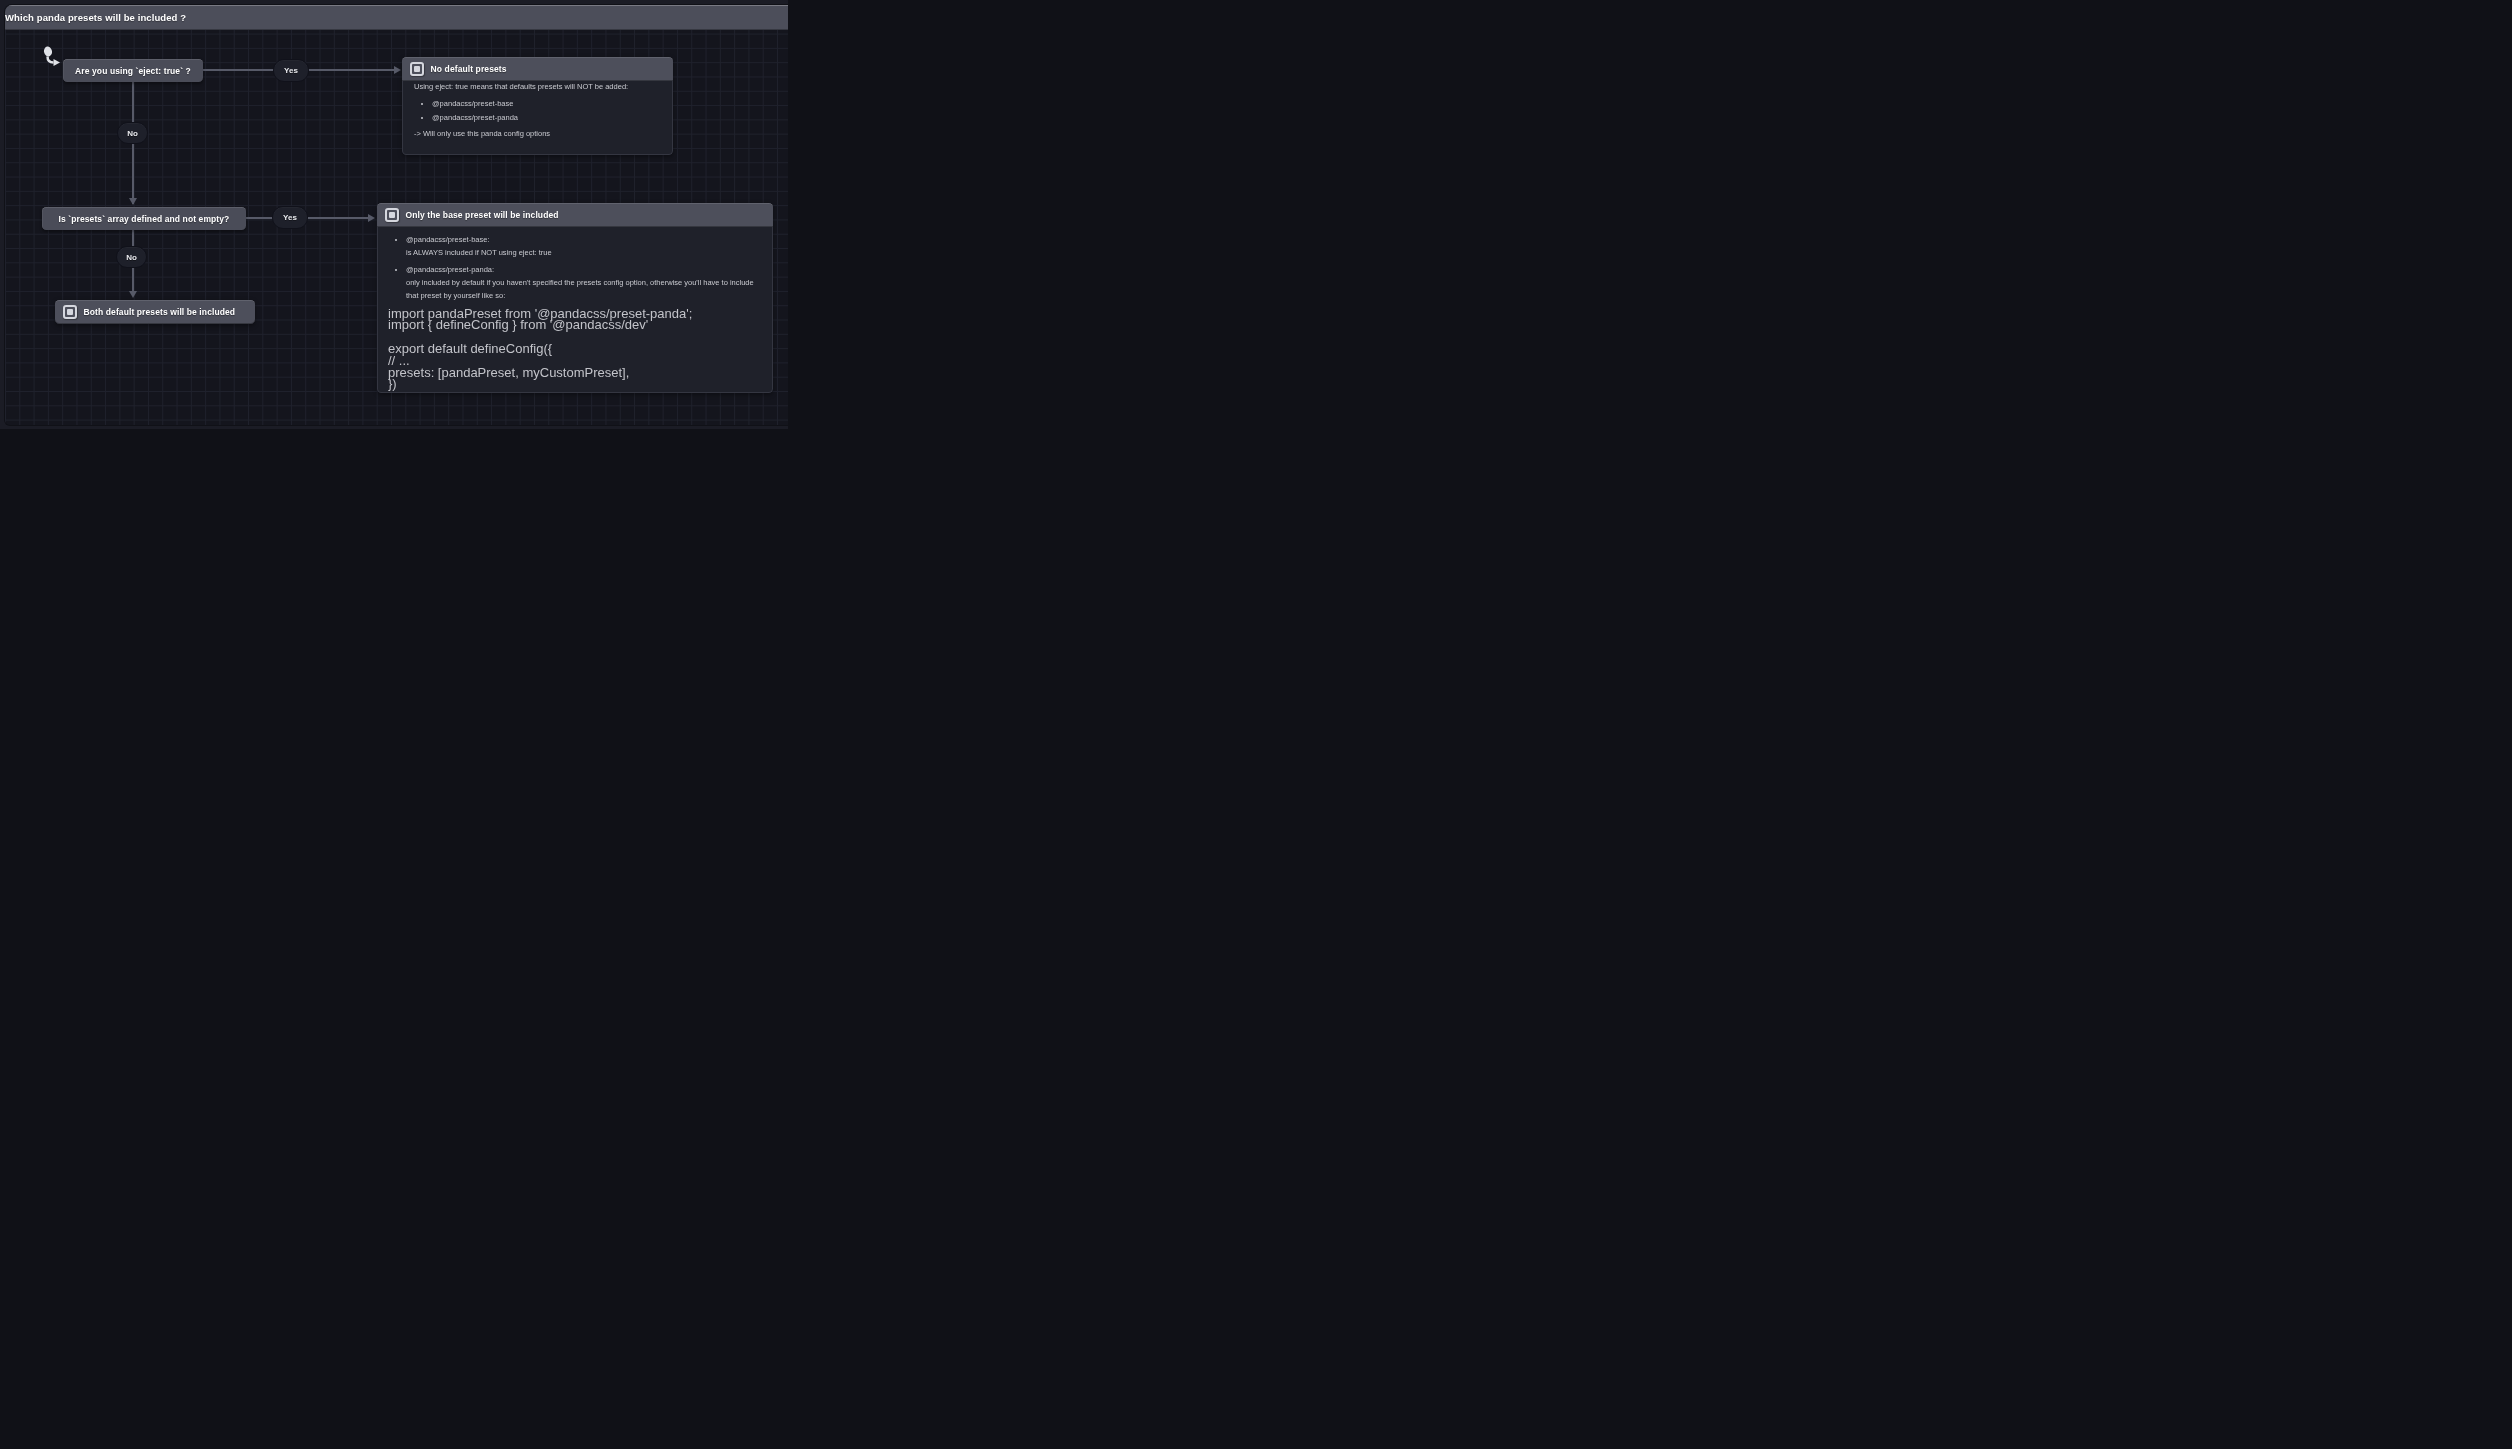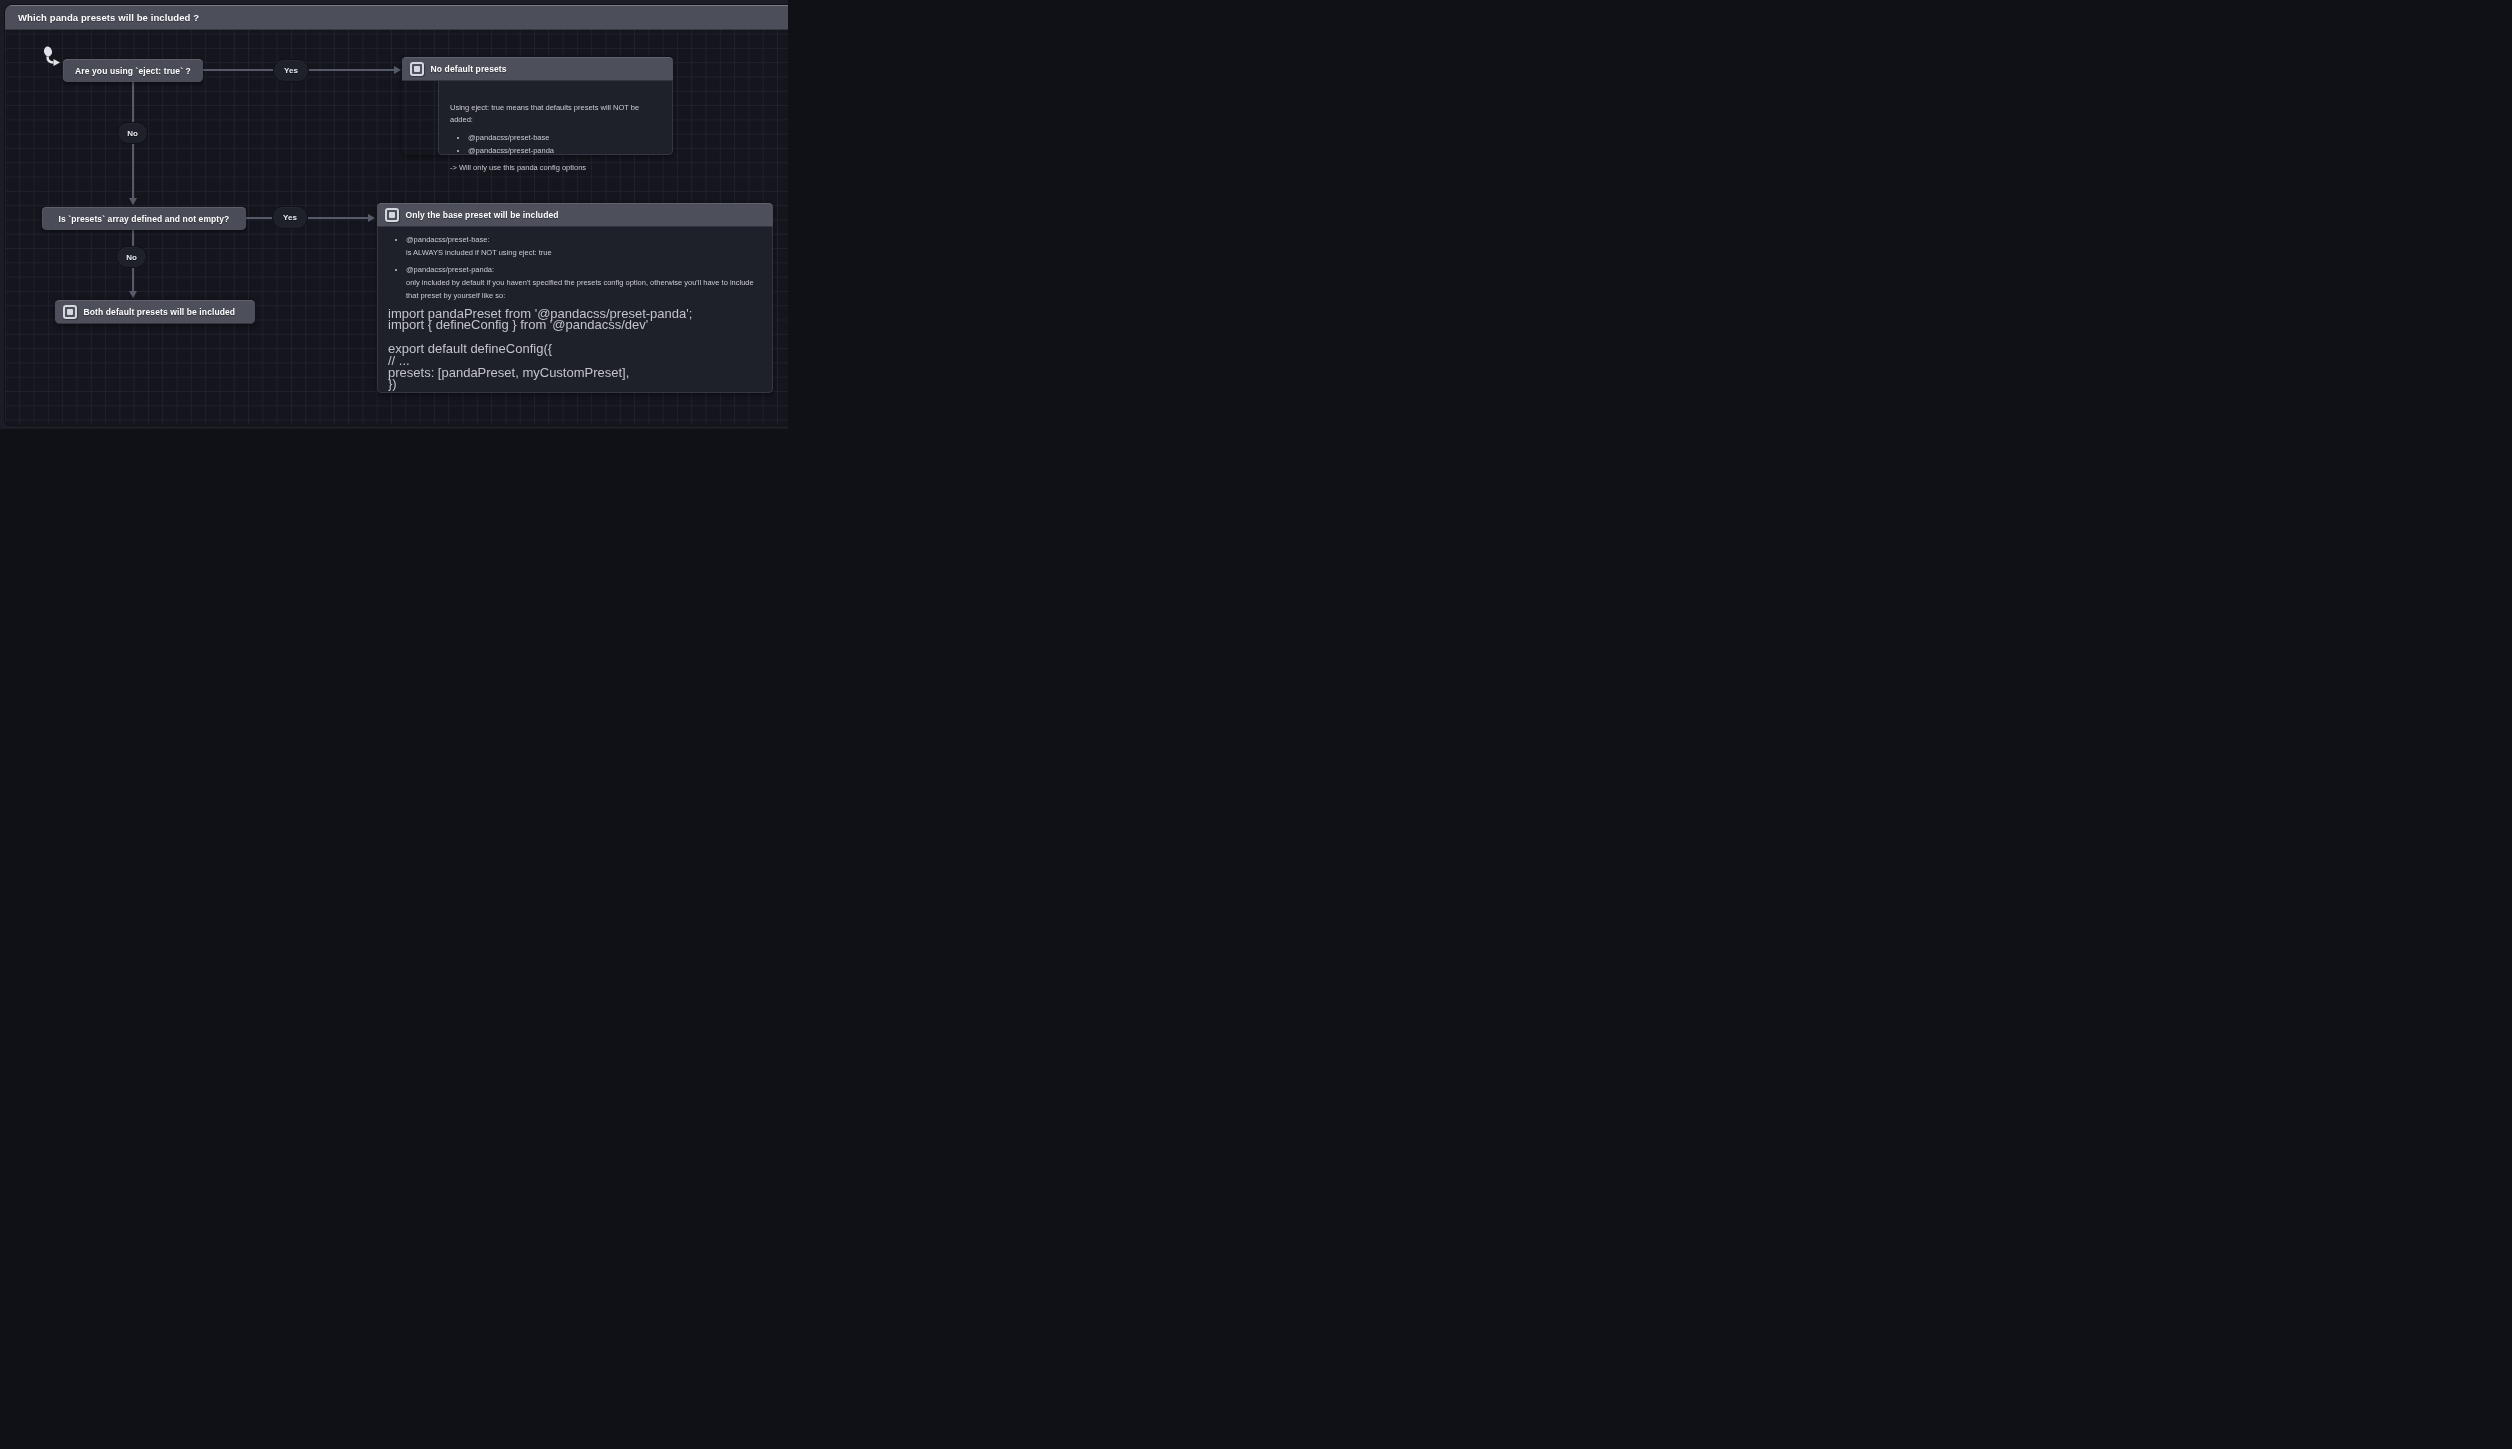--- a/index.html
+++ b/index.html
@@ -20,21 +20,21 @@
     background-image:
       linear-gradient(#1f212c 0.5px,transparent 0.5px),
       linear-gradient(90deg,#1f212c 0.5px,transparent 0.5px);
     background-size:14.3px 14.3px;
     box-shadow:0 0 0 1px #101117;
   }
   .frame-title-bar{
     position:absolute;left:0;top:0;right:0;height:25px;
     background:#4c4e5a;
     box-shadow:inset 0 1px 0 rgba(255,255,255,.25), inset 0 -1px 0 rgba(0,0,0,.28);
-    display:flex;align-items:center;padding-left:13px;
+    display:flex;align-items:center;
   }
   .frame-title{
     color:#ffffff;font-size:9.5px;font-weight:700;letter-spacing:0.1px;
     text-shadow:0 1px 1px rgba(0,0,0,.35);
   }
   .content{position:absolute;left:0;top:25px;right:0;bottom:0;}
 
   
   .dnode{
     position:absolute;background:#4a4c58;border-radius:4.5px;
@@ -81,21 +81,21 @@
   .frame-glyph{
     width:13.6px;height:13.6px;flex:0 0 auto;border:2.5px solid #d5d7de;border-radius:3px;
     display:flex;align-items:center;justify-content:center;
     box-shadow:0.5px 1px 1px rgba(0,0,0,.3);
   }
   .frame-glyph .inner{width:5.5px;height:5.5px;background:#d5d7de;border-radius:1px;}
   .rbox-body{
     background:#1f212a;border:0.5px solid #343641;border-top:none;
     border-radius:0 0 4.5px 4.5px;color:#c9cad0;font-size:7.5px;line-height:12.6px;
   }
-  .body1{padding:21px 11px 7px 11px;height:74px;margin-left:36px;}
+  .body1{padding:0 11px 7px 11px;height:74px;}
   .body2{padding:6px 10px 6px 10px;height:166px;}
   .rbox ul{margin:5px 0 4px 0;padding-left:18px;}
   .rbox li{margin:0 0 1px 0;}
   .li-term{line-height:12.6px;}
   .li-desc{line-height:12.6px;margin:1px 0 4px 0;}
   .code-block{margin-top:5px;color:#c3c4ca;font-size:13px;}
   .code-line{line-height:11.8px;min-height:11.8px;white-space:pre-wrap;}
 
   .cursor-icon{position:absolute;z-index:5;}
 </style>

